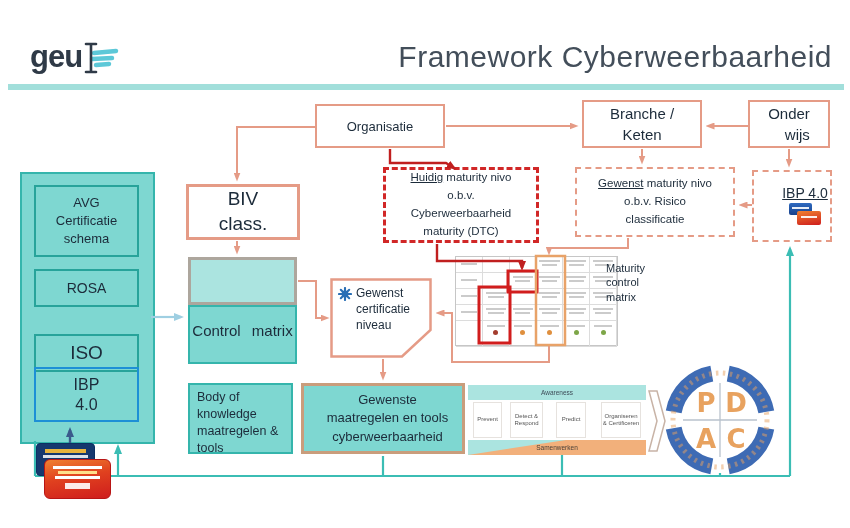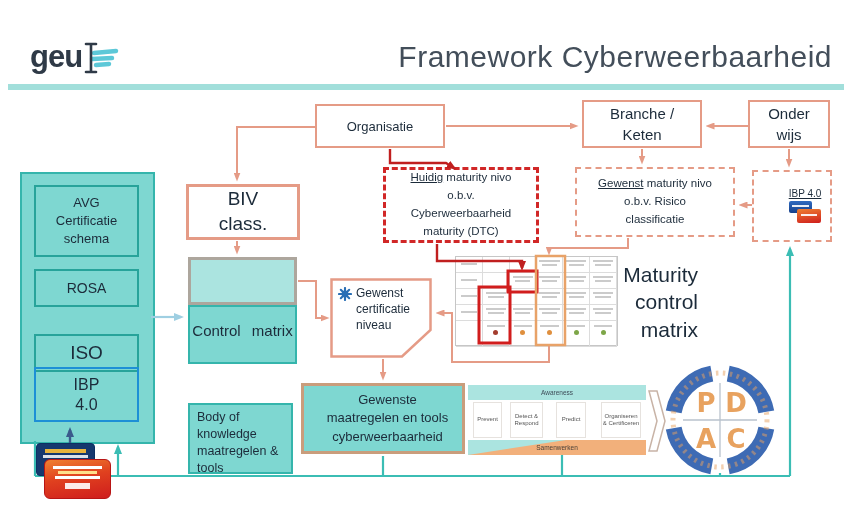--- a/index.html
+++ b/index.html
@@ -48,21 +48,21 @@
   </div>
   <div class="abs" style="right:18px;top:40px;font-size:30px;color:#434e5a;letter-spacing:.5px;">Framework Cyberweerbaarheid</div>
   <div class="abs" style="left:8px;top:84px;width:836px;height:6px;background:#a2dfdb;"></div>
 
   <div class="box" style="left:315px;top:104px;width:130px;height:44px;font-size:13px;">
     <span>Organisatie</span>
   </div>
   <div class="box" style="left:582px;top:100px;width:120px;height:48px;font-size:15px;line-height:1.4;border-width:2px;">
     <span><span>Branche /</span><br><span>Keten</span></span>
   </div>
-  <div class="box" style="left:748px;top:100px;width:82px;height:48px;font-size:15px;line-height:1.4;border-width:2px;">
+  <div class="box" style="left:748px;top:100px;width:82px;height:48px;font-size:15px;line-height:1.4;border-width:2px;text-align:right;">
     <span><span>Onder</span><br><span>wijs</span></span>
   </div>
 
   <div class="box" style="left:186px;top:184px;width:114px;height:56px;font-size:19px;line-height:1.3;border-width:3px;">
     <span><span>BIV</span><br><span>class.</span></span>
   </div>
 
   <div class="box dashed-red" style="left:383px;top:167px;width:156px;height:76px;font-size:11.5px;line-height:1.55;">
     <span>
       <span class="u">Huidig</span><span> maturity nivo</span><br>
@@ -73,21 +73,21 @@
   </div>
 
   <div class="box dashed-salmon" style="left:575px;top:167px;width:160px;height:70px;font-size:11.5px;line-height:1.55;justify-content:center;">
     <span>
       <span class="u">Gewenst</span><span> maturity nivo</span><br>
       <span>o.b.v. Risico</span><br>
       <span>classificatie</span>
     </span>
   </div>
 
-  <div class="box dashed-salmon" style="left:752px;top:170px;width:80px;height:72px;font-size:10px;flex-direction:column;padding-left:26px;">
+  <div class="box dashed-salmon" style="left:752px;top:170px;width:80px;height:72px;font-size:14px;flex-direction:column;padding-left:26px;">
     <span class="u">IBP 4.0</span>
     <span style="position:relative;width:32px;height:24px;margin-top:2px;display:block;">
       <span class="card" style="left:0;top:0;width:23px;height:12px;background:linear-gradient(#2e6ac0,#18418a);">
           <span class="bar" style="width:70%;margin-top:4px;"></span>
         </span>
       <span class="card" style="left:8px;top:8px;width:24px;height:14px;background:linear-gradient(170deg,#ef8130,#cf1d1d);">
           <span class="bar" style="width:70%;margin-top:5px;"></span>
         </span>
     </span>
   </div>
@@ -226,25 +226,25 @@
       </div>
       <div class="mxc">
         <span class="bar" style="width:70%;margin-top:4px"></span>
         <span class="dot" style="background: rgb(125, 166, 72);"></span>
       </div>
       <div class="mxc">
         <span class="bar" style="width:70%;margin-top:4px"></span>
         <span class="dot" style="background: rgb(125, 166, 72);"></span>
       </div>
     </div>
-  <div class="abs" style="left:606px;top:261px;width:92px;text-align:right;font-size:21px;line-height:1.3;z-index:10;">
+  <div class="abs" style="left:606px;top:261px;width:92px;text-align:left;font-size:11px;line-height:1.3;z-index:10;">
     <span>Maturity</span><br><span>control</span><br><span>matrix</span>
   </div>
 
-  <div class="abs teal-box" style="left:188px;top:383px;width:105px;height:71px;font-size:12.5px;line-height:1.35;padding:4px 0 0 7px;box-sizing:border-box;z-index:10;position:absolute;margin-top:20px;">
+  <div class="abs teal-box" style="left:188px;top:383px;width:105px;height:71px;font-size:12.5px;line-height:1.35;padding:4px 0 0 7px;box-sizing:border-box;z-index:10;position:absolute;">
     <span>
       <span>Body of</span><br><span>knowledge</span><br>
       <span>maatregelen &amp;</span><br><span>tools</span>
     </span>
   </div>
   <div class="abs" style="left:301px;top:383px;width:164px;height:71px;background:#7ed7d1;border:3px solid #c99d7c;display:flex;align-items:center;justify-content:center;text-align:center;font-size:13px;line-height:1.4;box-sizing:border-box;z-index:10;padding-left:9px;">
     <span>
       <span>Gewenste</span><br><span>maatregelen en tools</span><br><span>cyberweerbaarheid</span>
     </span>
   </div>

